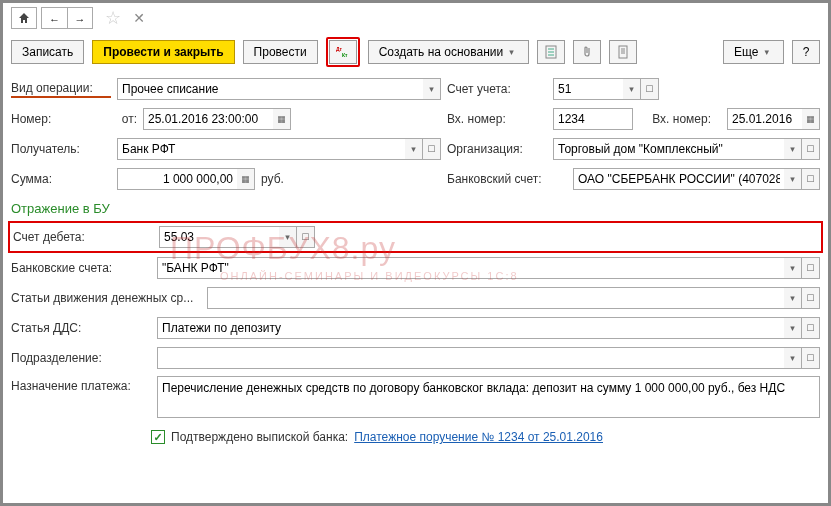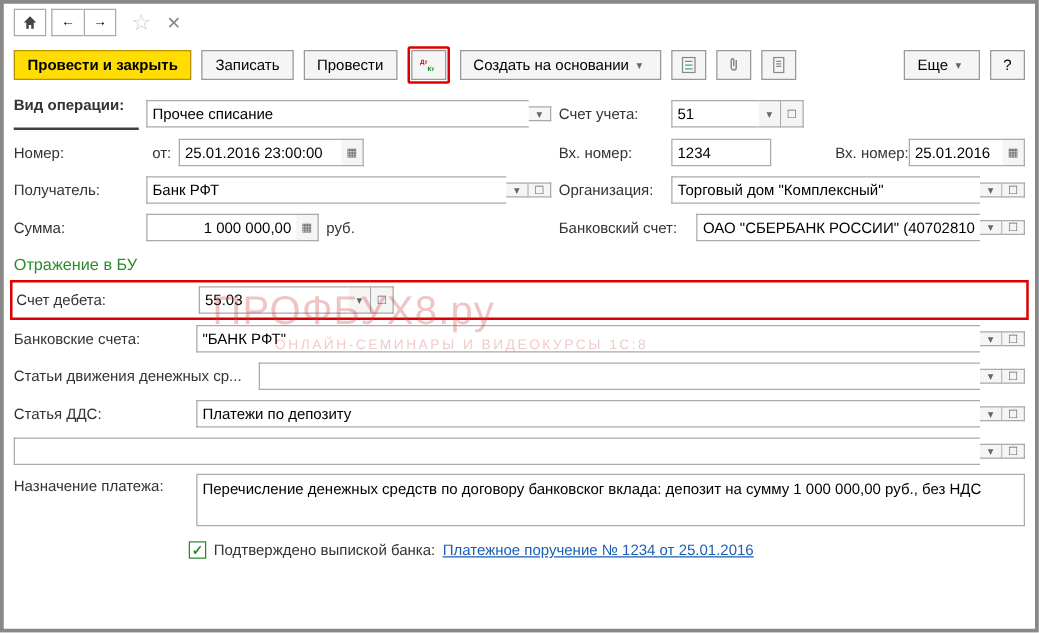--- a/index.html
+++ b/index.html
@@ -17,34 +17,34 @@
 .btn-yellow { background: #ffdd00; border: 1px solid #b89400; font-weight: bold; }
 .btn-icon { width: 28px; padding: 0; justify-content: center; }
 .btn-drop { padding-right: 14px; }
 .btn-drop::after { content: "▾"; margin-left: 6px; font-size: 9px; color: #666; }
 .icon-box { border: 2px solid #d00; padding: 1px; border-radius: 2px; }
 .icon-box .btn-icon { border: 1px solid #999; }
 .spacer { flex: 1; }
 .form { display: flex; flex-direction: column; gap: 6px; }
 .row { display: flex; align-items: center; gap: 6px; min-height: 24px; }
 .col-left { display: flex; align-items: center; gap: 6px; flex: 0 0 430px; }
-.col-right { display: flex; align-items: center; gap: 0; flex: 1; }
+.col-right { display: flex; align-items: center; gap: 16px; flex: 1; }
 .label { min-width: 100px; text-align: left; color: #333; }
 .label-narrow { min-width: 70px; }
 .label-w140 { min-width: 140px; }
 .input { border: 1px solid #aaa; height: 22px; padding: 0 4px; background: #fff; font-size: 12px; }
 .input-combo { display: flex; align-items: stretch; }
 .input-combo .input { border-right: none; }
 .combo-btn { border: 1px solid #aaa; border-left: none; width: 18px; background: #f5f5f5; display: flex; align-items: center; justify-content: center; font-size: 9px; cursor: pointer; color: #666; }
 .combo-btn + .combo-btn { border-left: none; }
 .highlight-red { outline: 2px solid #d00; outline-offset: 1px; }
-.underline-red { border-bottom: 2px solid #404040; padding-bottom: 11px; font-weight: bold; }
+.underline-red { border-bottom: 2px solid #c2410c; padding-bottom: 1px; }
 .section-title { color: #2a8c2a; font-size: 13px; margin: 4px 0 2px 0; }
 .textarea { border: 1px solid #aaa; width: 100%; height: 42px; padding: 4px; font-size: 12px; resize: none; font-family: Arial; }
-.full-input { flex: 1; align-items: center; }
+.full-input { flex: 1; }
 .checkbox-row { display: flex; align-items: center; gap: 6px; margin-top: 6px; margin-left: 140px; }
 .check { width: 14px; height: 14px; border: 1px solid #2a8c2a; display: inline-flex; align-items: center; justify-content: center; color: #2a8c2a; font-size: 11px; font-weight: bold; }
 .link { color: #1a5fb4; text-decoration: underline; cursor: pointer; }
 .watermark { position: absolute; top: 230px; left: 170px; font-size: 32px; font-weight: normal; color: rgba(200,60,60,0.3); pointer-events: none; letter-spacing: 1px; white-space: nowrap; z-index: 50; }
 .watermark-sub { position: absolute; top: 270px; left: 220px; font-size: 11px; color: rgba(200,60,60,0.28); pointer-events: none; letter-spacing: 2px; white-space: nowrap; z-index: 50; }
 .ext-frame { position: absolute; inset: 0; border: 3px solid #888; pointer-events: none; box-shadow: 2px 2px 4px rgba(0,0,0,0.3); }
 .num-right { text-align: right; }
 .unit { font-size: 12px; }
 svg { display: block; }
 </style>
@@ -60,22 +60,22 @@
     </button>
     <div class="nav-arrows">
       <button class="nav-btn">←</button>
       <button class="nav-btn">→</button>
     </div>
     <span class="star">☆</span>
     <span class="close-x">✕</span>
   </div>
 
   <div class="toolbar">
+    <button class="btn">Записать</button>
     <button class="btn btn-yellow">Провести и закрыть</button>
-    <button class="btn">Записать</button>
     <button class="btn">Провести</button>
     <span class="icon-box">
       <button class="btn btn-icon">
         <svg width="14" height="12" viewBox="0 0 14 12">
             <text x="0" y="5" font-size="5" fill="#c00" font-weight="bold">Дт</text>
             <text x="6" y="11" font-size="5" fill="#080" font-weight="bold">Кт</text>
           </svg>
       </button>
     </span>
     <button class="btn btn-drop">Создать на основании</button>
@@ -215,20 +215,21 @@
     <div class="row">
       <span class="label label-w140">Статья ДДС:</span>
       <div class="input-combo full-input">
         <input class="input full-input" value="Платежи по депозиту" style="">
         <div class="combo-btn">▾</div>
         <div class="combo-btn">☐</div>
       </div>
     </div>
 
     <div class="row">
+      <span class="label label-w140">Подразделение:</span>
       <div class="input-combo full-input">
         <input class="input full-input" value="" style="">
         <div class="combo-btn">▾</div>
         <div class="combo-btn">☐</div>
       </div>
     </div>
 
     <div class="row" style="align-items:flex-start">
       <span class="label label-w140" style="padding-top:3px">Назначение платежа:</span>
       <textarea class="textarea" style="">Перечисление денежных средств по договору банковског вклада: депозит на сумму 1 000 000,00 руб., без НДС</textarea>

